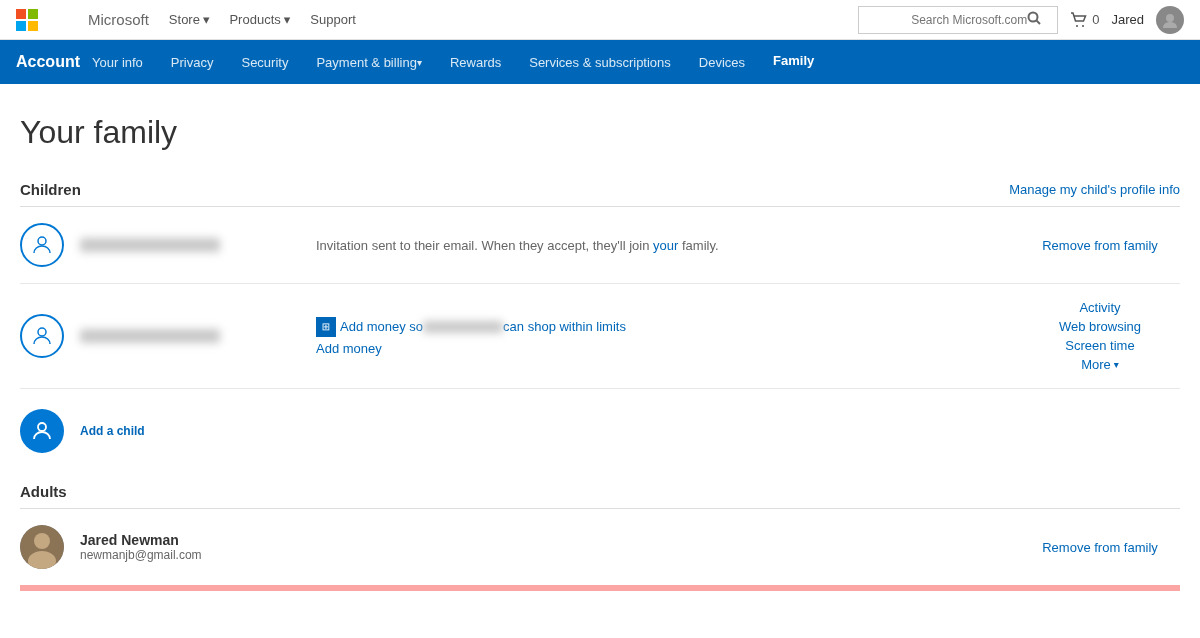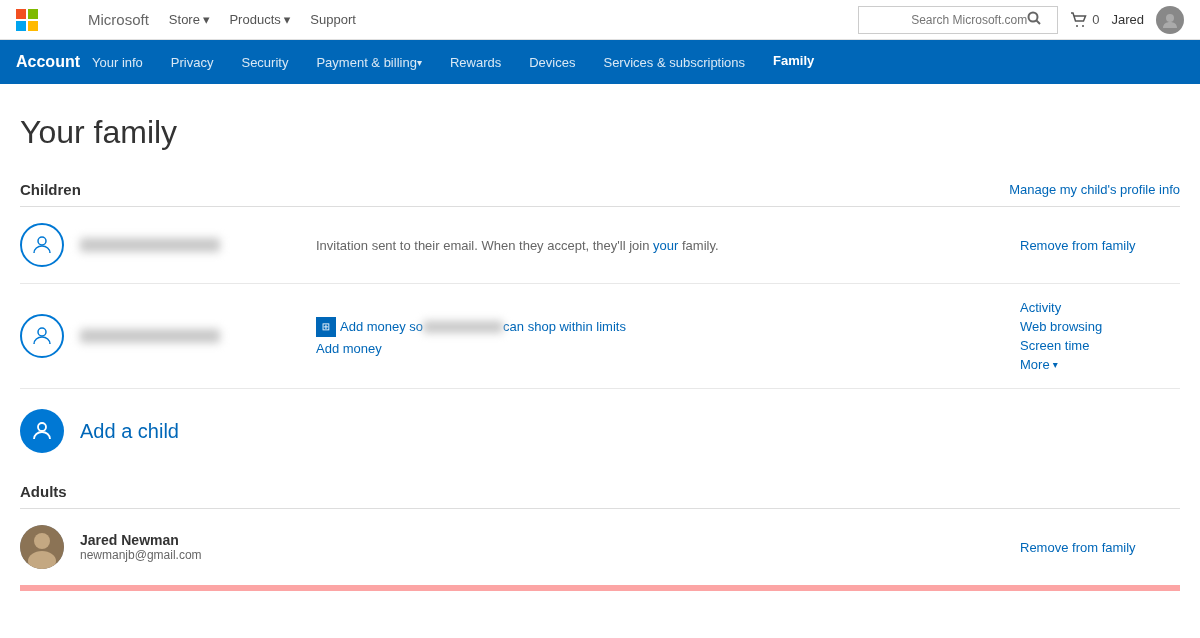--- a/index.html
+++ b/index.html
@@ -209,21 +209,21 @@
       font-size: 13px;
       color: #333;
       padding-left: 16px;
     }
     .family-status-col .invitation-text {
       color: #666;
     }
     .family-actions-col {
       display: flex;
       flex-direction: column;
-      align-items: flex-start;
+      align-items: center;
       gap: 4px;
       min-width: 160px;
     }
     .action-link {
       color: #0067b8;
       font-size: 13px;
       cursor: pointer;
       text-decoration: none;
       white-space: nowrap;
     }
@@ -280,21 +280,22 @@
       flex-shrink: 0;
     }
     .add-child-avatar svg {
       width: 24px;
       height: 24px;
       stroke: #fff;
       fill: none;
     }
     .add-child-label {
       color: #0067b8;
-      font-size: 20px;
+      font-size: 12px;
+      font-weight: bold;
     }
 
     
     .adults-section {
       margin-top: 10px;
     }
     .adults-section .section-header {
       margin-bottom: 0;
     }
 
@@ -393,22 +394,22 @@
 </div>
 
 <div class="account-nav">
   <span class="account-nav-title">Account</span>
   <div class="account-nav-items">
     <a class="account-nav-item">Your info</a>
     <a class="account-nav-item">Privacy</a>
     <a class="account-nav-item">Security</a>
     <a class="account-nav-item has-arrow">Payment &amp; billing</a>
     <a class="account-nav-item">Rewards</a>
+    <a class="account-nav-item">Services &amp; subscriptions</a>
     <a class="account-nav-item">Devices</a>
-    <a class="account-nav-item">Services &amp; subscriptions</a>
     <a class="account-nav-item active">Family</a>
   </div>
 </div>
 
 <div class="main-content">
   <h1 class="page-title">Your family</h1>
 
   <div class="section-header">
     <span class="section-title">Children</span>
     <a class="manage-link">Manage my child's profile info</a>

